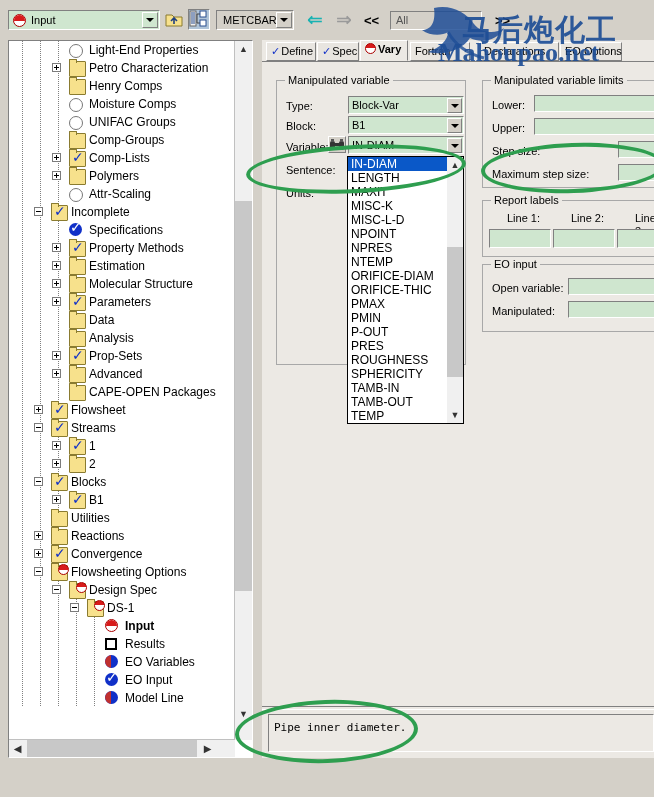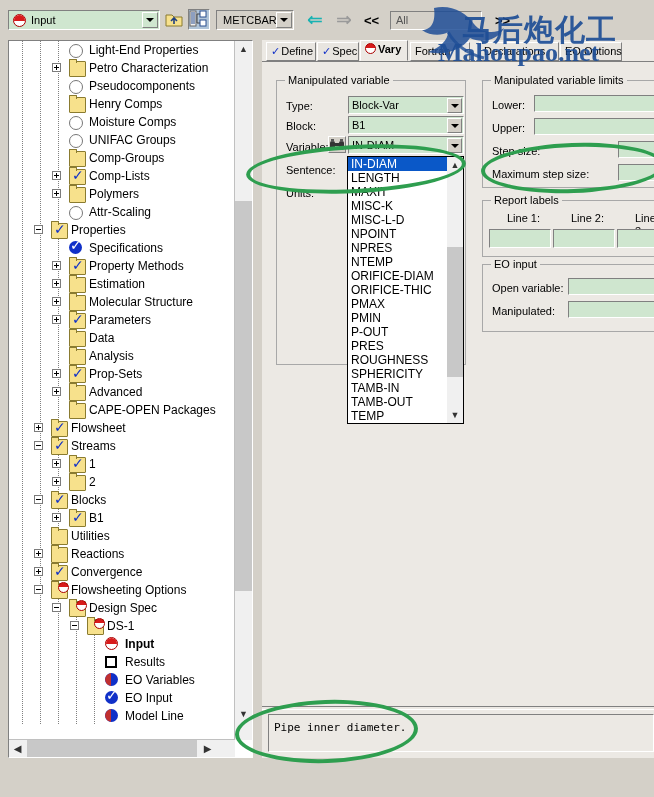--- a/index.html
+++ b/index.html
@@ -212,27 +212,20 @@
           <span class="dotline" style="left:31px"></span>
           <span class="dotline" style="left:49px"></span>
           <span class="plus expandable" style="left:43px"></span>
           <span class="ico ic-folder" style="left:60px"></span>
           <span class="tlabel" style="left:80px">Petro Characterization</span>
         </div>
         <div class="trow">
           <span class="dotline" style="left:13px"></span>
           <span class="dotline" style="left:31px"></span>
           <span class="dotline" style="left:49px"></span>
-          <span class="ico ic-circle" style="left:60px"></span>
-          <span class="tlabel" style="left:80px">Pseudocomponents</span>
-        </div>
-        <div class="trow">
-          <span class="dotline" style="left:13px"></span>
-          <span class="dotline" style="left:31px"></span>
-          <span class="dotline" style="left:49px"></span>
           <span class="ico ic-folder" style="left:60px"></span>
           <span class="tlabel" style="left:80px">Henry Comps</span>
         </div>
         <div class="trow">
           <span class="dotline" style="left:13px"></span>
           <span class="dotline" style="left:31px"></span>
           <span class="dotline" style="left:49px"></span>
           <span class="ico ic-circle" style="left:60px"></span>
           <span class="tlabel" style="left:80px">Moisture Comps</span>
         </div>
@@ -275,21 +268,21 @@
           <span class="ico ic-circle" style="left:60px"></span>
           <span class="tlabel" style="left:80px">Attr-Scaling</span>
         </div>
         <div class="trow">
           <span class="dotline" style="left:13px"></span>
           <span class="dotline" style="left:31px"></span>
           <span class="plus" style="left:25px"></span>
           <span class="ico ic-folder" style="left:42px">
             <i class="chk">✓</i>
           </span>
-          <span class="tlabel" style="left:62px">Properties</span>
+          <span class="tlabel" style="left:62px">Incomplete</span>
         </div>
         <div class="trow">
           <span class="dotline" style="left:13px"></span>
           <span class="dotline" style="left:31px"></span>
           <span class="dotline" style="left:49px"></span>
           <span class="ico ic-bluecirc" style="left:60px">
             <i class="chk">✓</i>
           </span>
           <span class="tlabel" style="left:80px">Specifications</span>
         </div>

